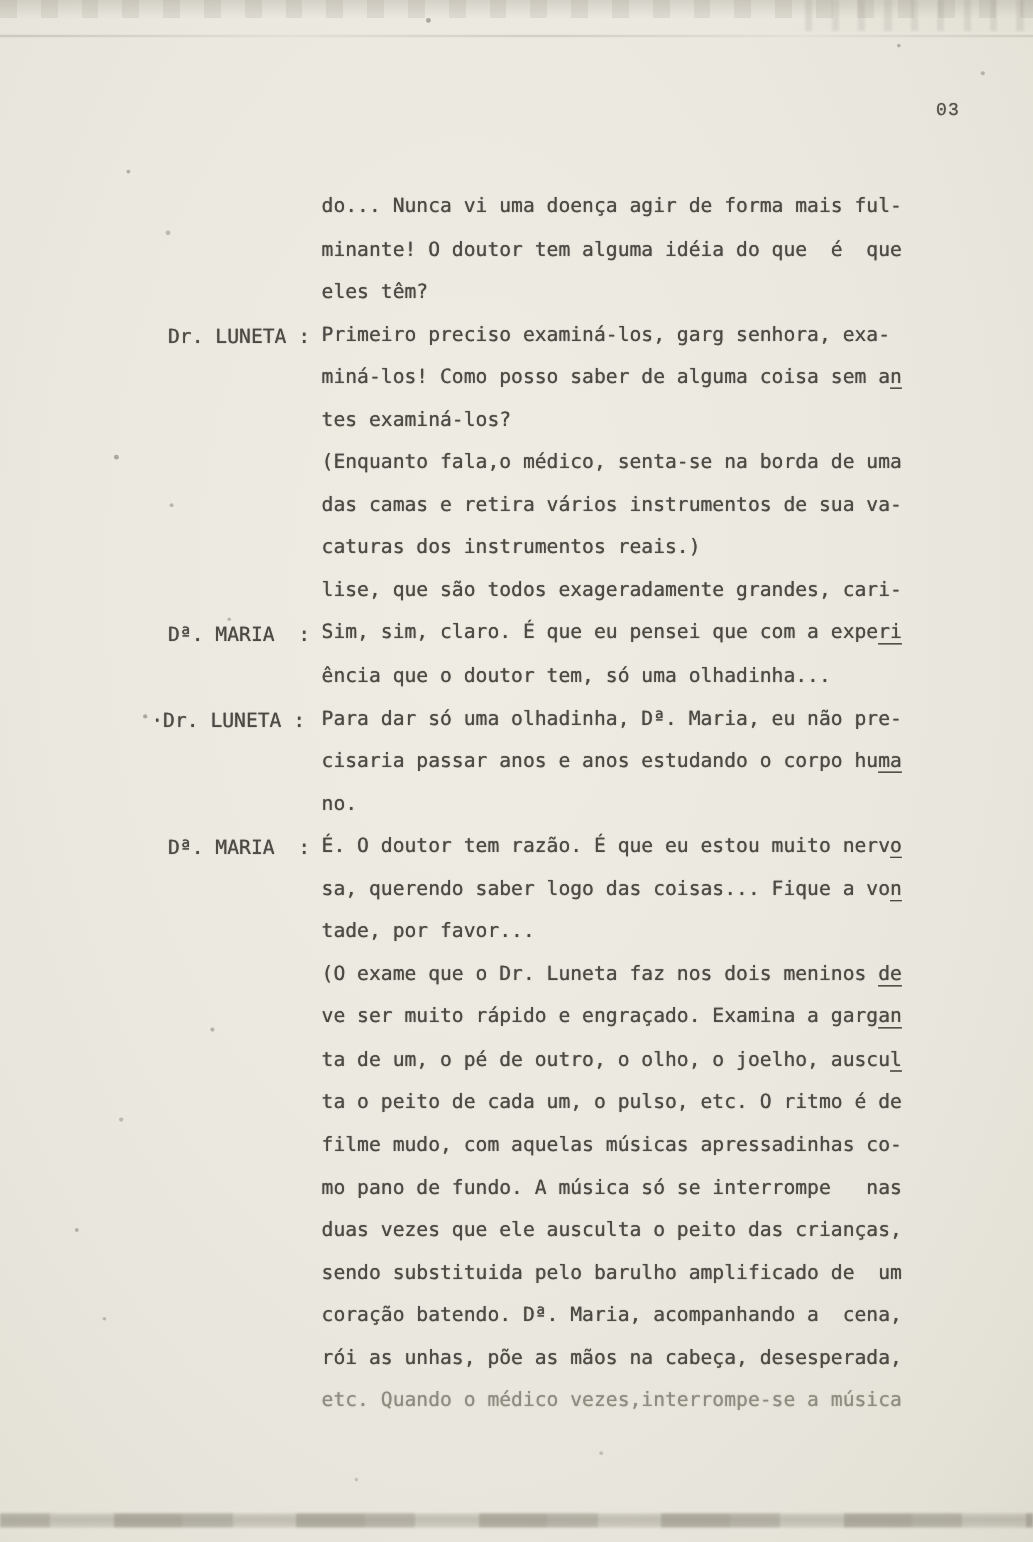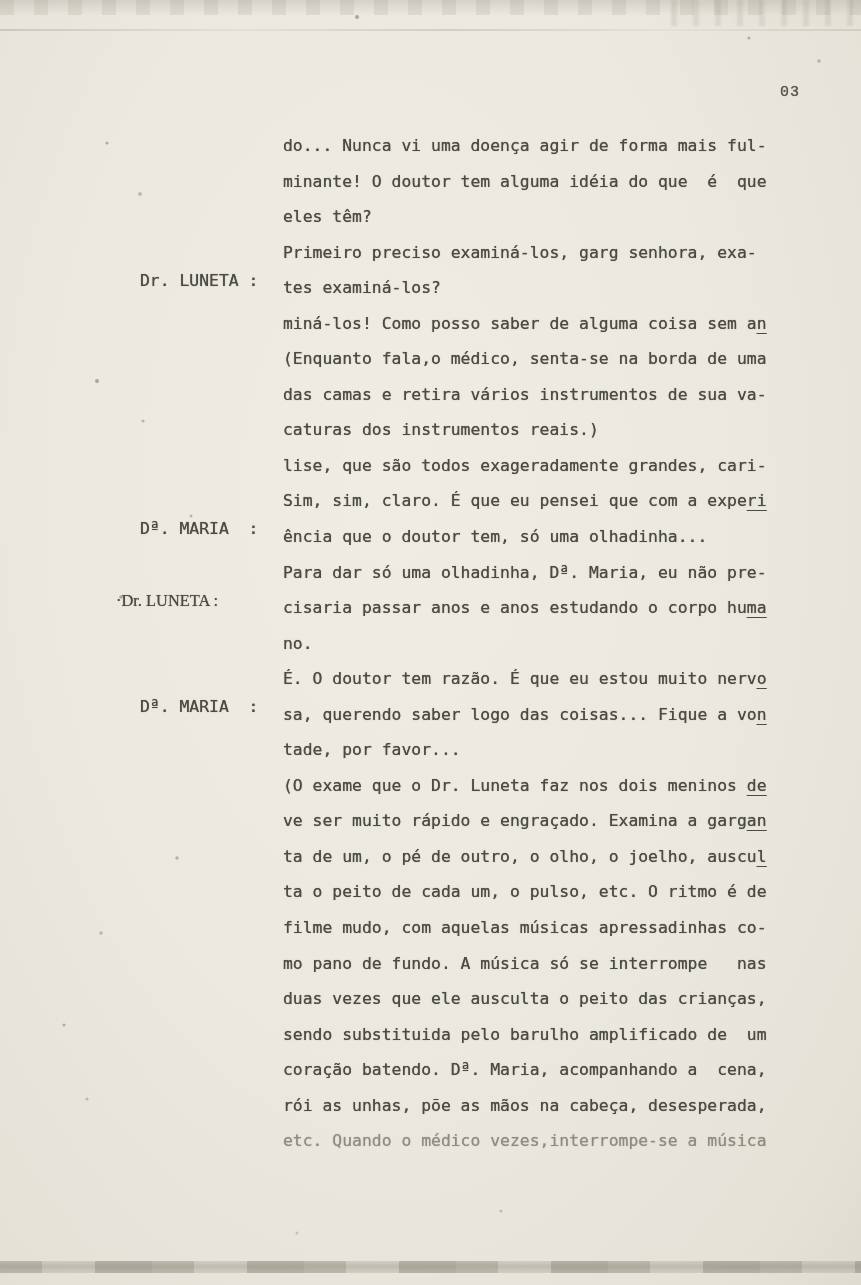--- a/index.html
+++ b/index.html
@@ -67,22 +67,22 @@
     font-family:Liberation Mono, monospace;
   }
   .lines{position:absolute;top:128px;left:0;width:100%;}
   .line{position:relative;height:35.55px;}
   .speaker,.text{
     position:absolute;top:0;white-space:pre;
     font-size:16.4px;line-height:35.55px;color:#4c4a44;
     text-shadow:0 0 0.8px rgba(70,67,60,0.85);
   }
   .speaker{left:140px;margin-top:28px;}
-  .speaker.dot{left:116px;font-family:Liberation Serif, serif;}
-  .text{left:283px;}
+  .speaker.dot{left:126px;}
+  .text{left:268px;margin-top:26px;}
   .text.faded{color:#8e8b80;text-shadow:0 0 1px rgba(142,139,128,0.8);}
   .uline{
     text-decoration:underline;
     text-underline-offset:4px;
     text-decoration-thickness:1.4px;
   }
 </style>
 </head>
 <body>
 
@@ -103,24 +103,24 @@
         <span class="text">minante! O doutor tem alguma idéia do que  é  que</span>
       </div>
       <div class="line">
         <span class="text">eles têm?</span>
       </div>
       <div class="line">
         <span class="speaker">Dr. LUNETA :</span>
         <span class="text">Primeiro preciso examiná-los, garg senhora, exa-</span>
       </div>
       <div class="line">
-        <span class="text">tes examiná-los?</span>
+        <span class="text">miná-los! Como posso saber de alguma coisa sem a<span class="uline">n</span></span>
       </div>
       <div class="line">
-        <span class="text">miná-los! Como posso saber de alguma coisa sem a<span class="uline">n</span></span>
+        <span class="text">tes examiná-los?</span>
       </div>
       <div class="line">
         <span class="text">(Enquanto fala,o médico, senta-se na borda de uma</span>
       </div>
       <div class="line">
         <span class="text">das camas e retira vários instrumentos de sua va-</span>
       </div>
       <div class="line">
         <span class="text">caturas dos instrumentos reais.)</span>
       </div>

